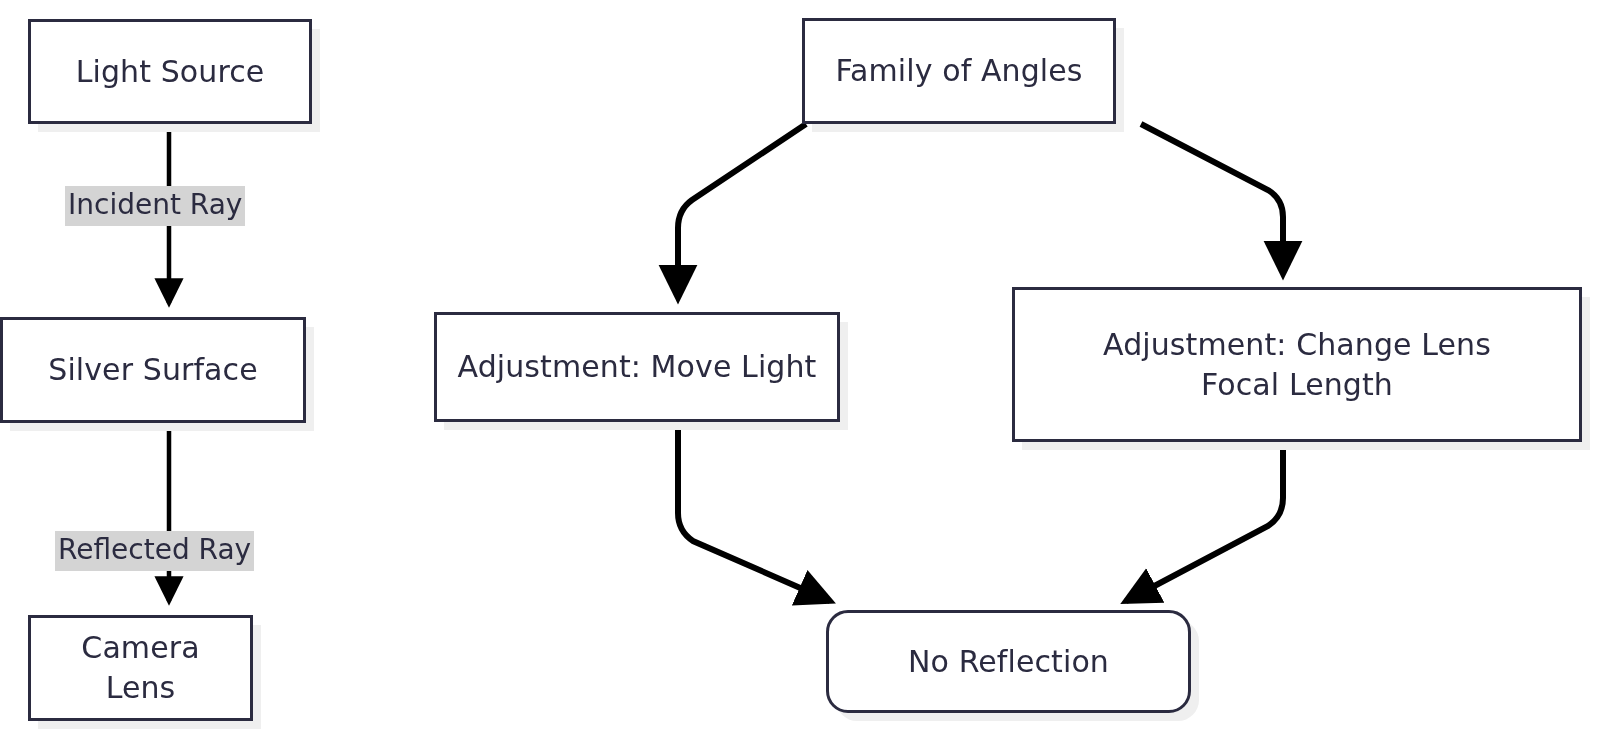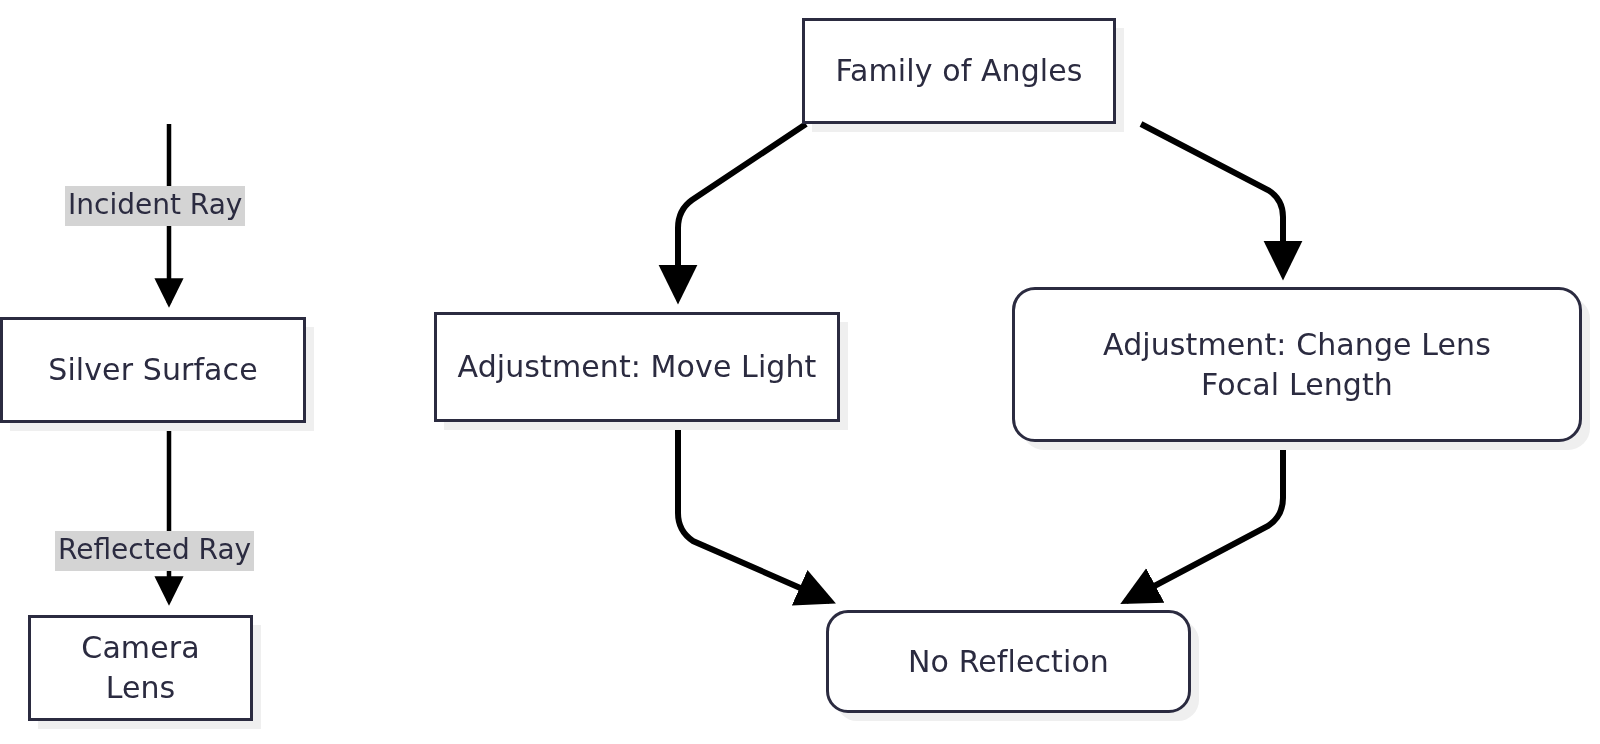--- a/index.html
+++ b/index.html
@@ -77,20 +77,23 @@
 
     <path d="M 806 124 L 692 200 Q 678 210 678 228 L 678 298" fill="none" stroke="#000000" stroke-width="6" marker-end="url(#arrow)"></path>
 
     <path d="M 1141 124 L 1268 190 Q 1283 199 1283 217 L 1283 274" fill="none" stroke="#000000" stroke-width="6" marker-end="url(#arrow)"></path>
 
     <path d="M 678 424 L 678 513 Q 678 531 693 541 L 830 601" fill="none" stroke="#000000" stroke-width="6" marker-end="url(#arrow)"></path>
 
     <path d="M 1283 442 L 1283 498 Q 1283 516 1268 526 L 1126 601" fill="none" stroke="#000000" stroke-width="6" marker-end="url(#arrow)"></path>
   </svg>
 
+  <div class="node" style="left:28px; top:19px; width:284px; height:105px;">
+    <span class="node-text">Light Source</span>
+  </div>
 
   <div class="edge-label" style="left:65px; top:186px;">
     <span>Incident Ray</span>
   </div>
 
   <div class="node" style="left:0; top:317px; width:306px; height:106px;">
     <span class="node-text">Silver Surface</span>
   </div>
 
   <div class="edge-label" style="left:55px; top:531px;">
@@ -102,21 +105,21 @@
   </div>
 
   <div class="node" style="left:802px; top:18px; width:314px; height:106px;">
     <span class="node-text">Family of Angles</span>
   </div>
 
   <div class="node" style="left:434px; top:312px; width:406px; height:110px;">
     <span class="node-text">Adjustment: Move Light</span>
   </div>
 
-  <div class="node" style="left:1012px; top:287px; width:570px; height:155px;border-radius:23px;">
+  <div class="node" style="left:1012px; top:287px; width:570px; height:155px;">
     <span class="node-text">Adjustment: Change Lens
 Focal Length</span>
   </div>
 
   <div class="node" style="left:826px; top:610px; width:365px; height:103px;border-radius:22px;">
     <span class="node-text">No Reflection</span>
   </div>
 
 </div>
 

